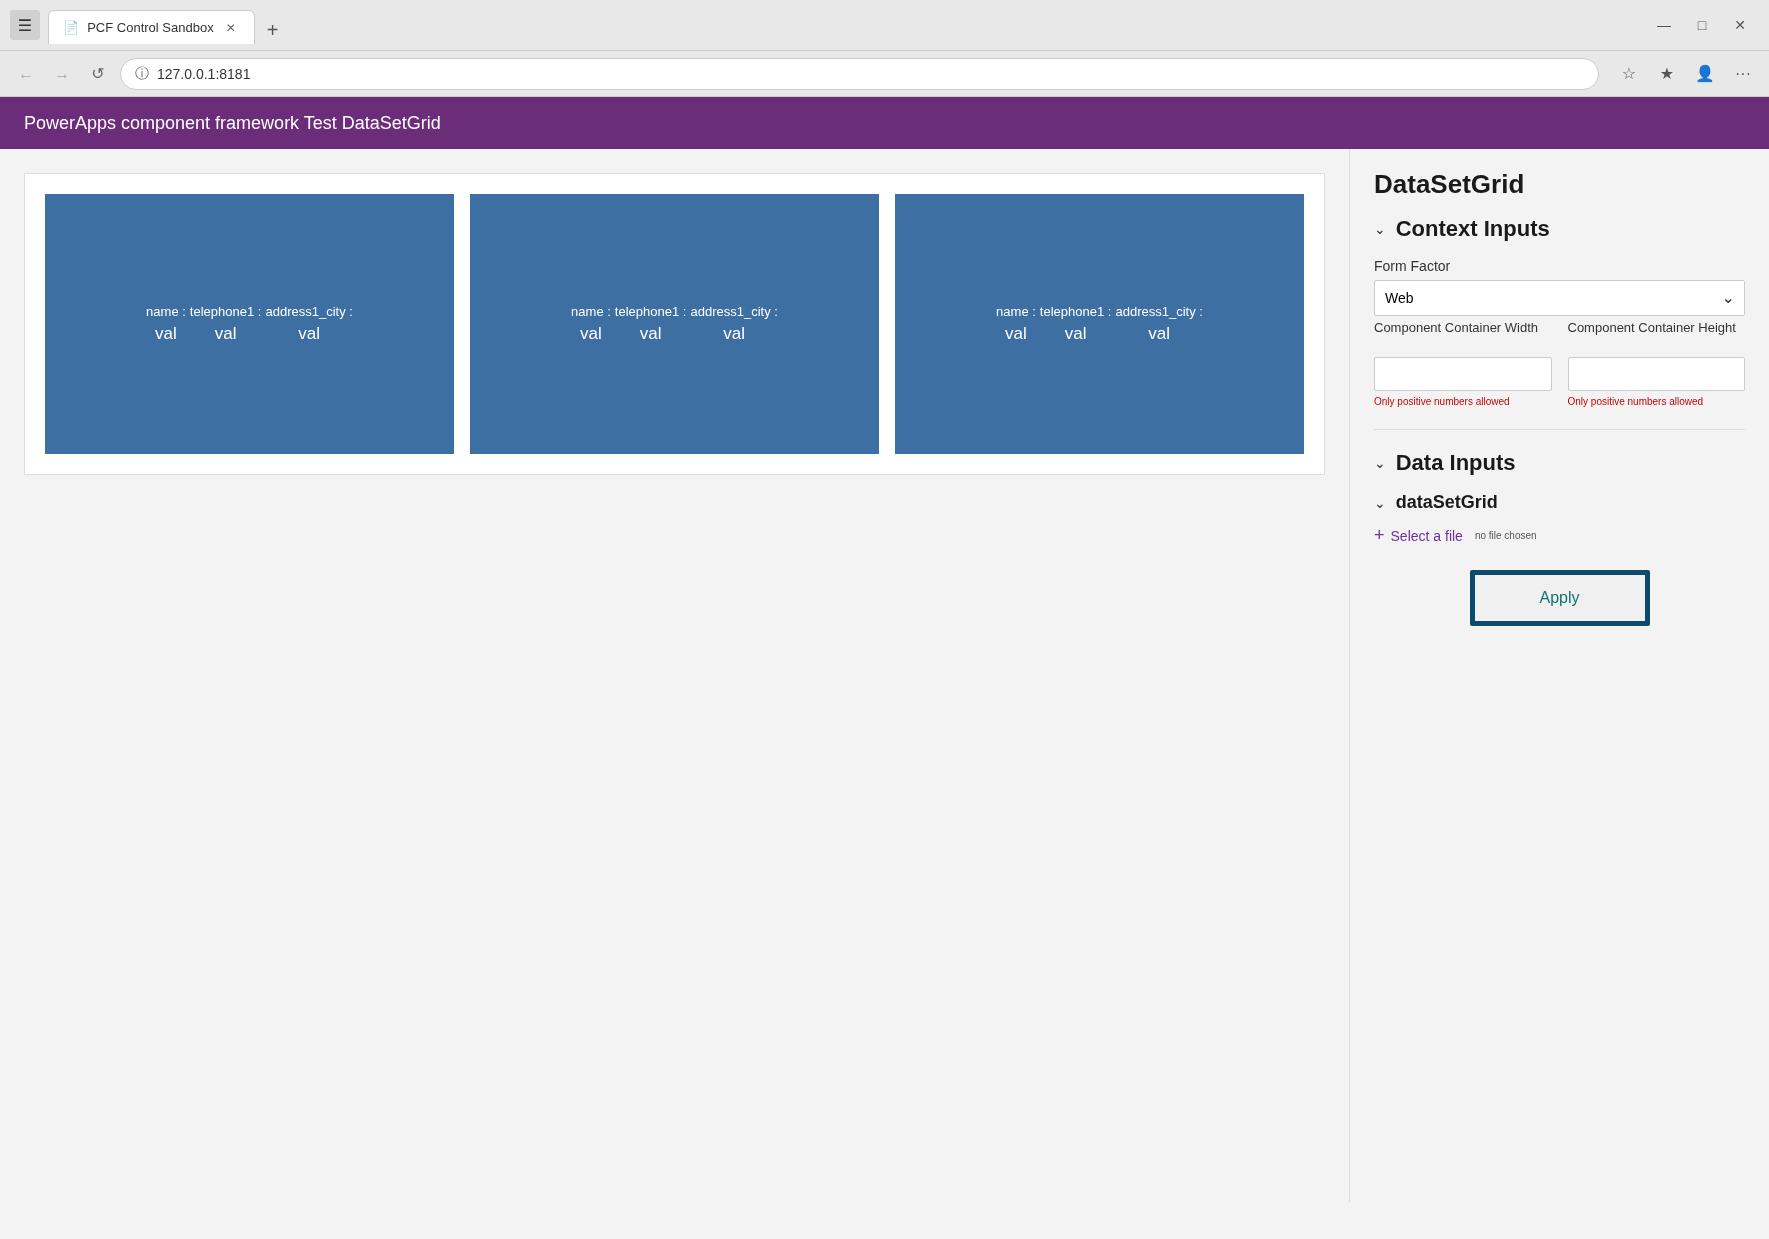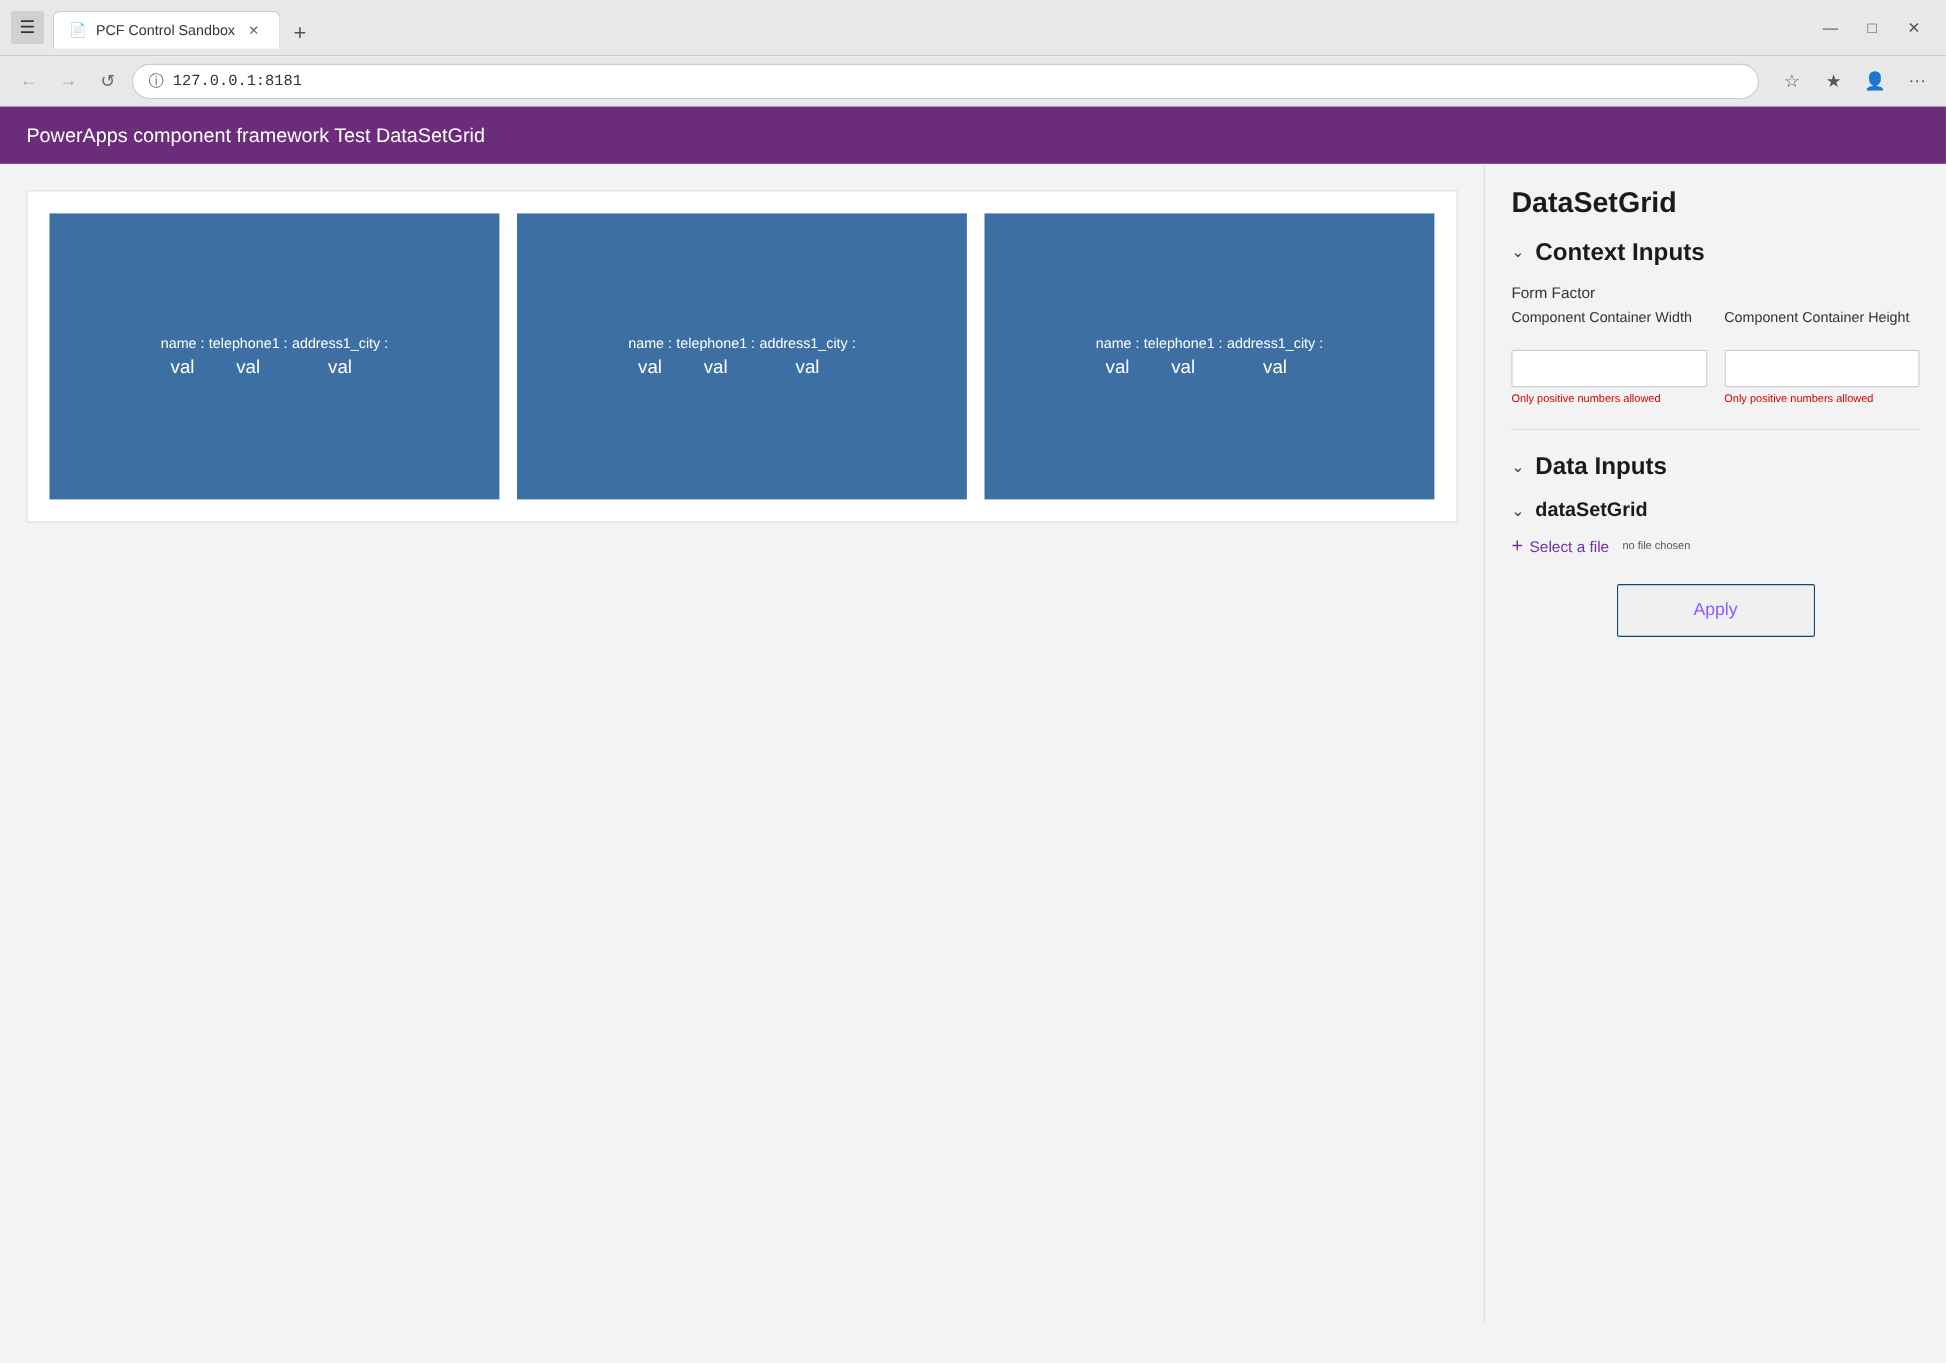--- a/index.html
+++ b/index.html
@@ -16,21 +16,21 @@
     .tab-icon { font-size: 13px; color: #666; }
     .tab-close { font-size: 12px; color: #666; cursor: pointer; padding: 1px 4px; border-radius: 3px; }
     .new-tab { width: 28px; height: 28px; display: flex; align-items: center; justify-content: center; font-size: 20px; color: #555; cursor: pointer; margin-left: 4px; }
 
     
     .nav-bar { display: flex; align-items: center; padding: 4px 12px; gap: 8px; background: #e8e8e8; height: 46px; border-bottom: 1px solid #ccc; }
     .nav-btn { width: 28px; height: 28px; display: flex; align-items: center; justify-content: center; font-size: 16px; color: #666; cursor: pointer; border-radius: 4px; }
     .nav-btn.disabled { color: #aaa; cursor: default; }
     .address-bar { flex: 1; display: flex; align-items: center; background: #fff; border: 1px solid #ccc; border-radius: 20px; padding: 4px 14px; gap: 8px; height: 32px; }
     .address-info { font-size: 14px; color: #666; }
-    .address-text { font-size: 14px; color: #333; flex: 1; font-family: Liberation Mono, monospace; }
+    .address-text { font-size: 14px; color: #333; flex: 1; }
     .nav-icons { display: flex; gap: 10px; align-items: center; margin-left: 8px; }
     .nav-icon { width: 28px; height: 28px; display: flex; align-items: center; justify-content: center; font-size: 16px; color: #555; cursor: pointer; border-radius: 4px; }
 
     
     .app-header { background: #6b2c7a; color: #fff; padding: 0 24px; height: 52px; display: flex; align-items: center; }
     .app-title { font-size: 18px; font-weight: 400; }
 
     
     .main-layout { display: flex; height: calc(1239px - 50px - 38px - 46px - 52px); }
 
@@ -66,21 +66,21 @@
     .divider { border: none; border-top: 1px solid #ddd; margin: 20px 0; }
 
     .sub-section-header { display: flex; align-items: center; gap: 10px; margin-bottom: 12px; }
     .sub-section-title { font-size: 18px; font-weight: 600; color: #1a1a1a; }
 
     .file-row { display: flex; align-items: center; gap: 12px; margin-top: 8px; }
     .file-select-btn { display: flex; align-items: center; gap: 6px; font-size: 14px; color: #7030a0; cursor: pointer; font-weight: 400; }
     .file-select-btn span.plus { font-size: 18px; }
     .file-none-text { font-size: 10px; color: #555; }
 
-    .apply-btn { display: block; width: 180px; margin: 24px auto 0; padding: 14px 20px; background: #f0f0f0; border: 1px solid #0c4a6e; border-radius: 2px; font-size: 16px; color: #8b5cf6; cursor: pointer; text-align: center; }
+    .apply-btn { display: block; width: 180px; margin: 24px auto 0; padding: 14px 20px; background: #f0f0f0; border: 5px solid #0c4a6e; border-radius: 2px; font-size: 16px; color: #0f766e; cursor: pointer; text-align: center; }
   </style>
 </head>
 <body>
 
 <div class="browser-chrome">
   <div class="title-bar">
     <div class="sidebar-btn">
       <span>☰</span>
     </div>
     <div class="tab-bar" style="flex:1; display:flex; align-items:flex-end; padding:0; margin:0;">
@@ -175,20 +175,27 @@
   <div class="right-panel">
     <div class="panel-title">DataSetGrid</div>
 
     <div class="section-header">
       <span class="section-chevron">⌄</span>
       <span class="section-title">Context Inputs</span>
     </div>
 
     <div class="form-group">
       <label class="form-label">Form Factor</label>
+      <div class="select-wrapper">
+        <select class="form-select">
+          <option>Web</option>
+          <option>Phone</option>
+          <option>Tablet</option>
+        </select>
+      </div>
     </div>
 
     <div class="two-col">
       <div>
         <div class="col-label">Component Container Width</div>
         <input type="text" class="form-input" value="" style="">
         <div class="error-text">Only positive numbers allowed</div>
       </div>
       <div>
         <div class="col-label">Component Container Height</div>

